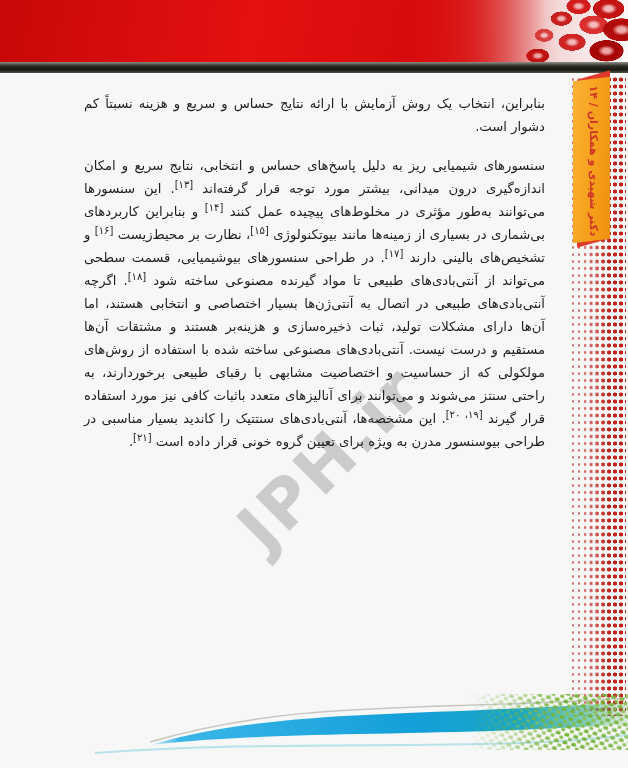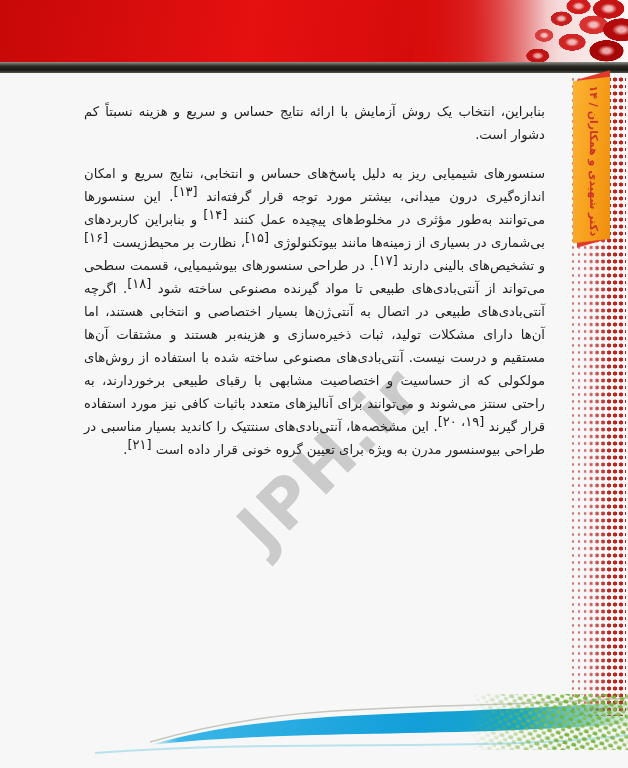--- a/index.html
+++ b/index.html
@@ -64,26 +64,26 @@
   }
   
   .watermark{
     position:absolute;left:140px;top:420px;width:380px;text-align:center;
     transform:rotate(-45deg);
     font-size:66px;font-weight:bold;letter-spacing:3px;
     color:#8f8f92;opacity:.42;pointer-events:none;
   }
   
   .text-block{
-    position:absolute;top:100px;right:83px;width:461px;
+    position:absolute;top:92px;right:83px;width:461px;
     direction:rtl;text-align:justify;
     font-size:13.2px;line-height:23px;color:#1e1e1e;
   }
   .text-block p{margin:0 0 16px 0;}
-  .text-block sup{font-size:13px;line-height:0;}
+  .text-block sup{font-size:10px;line-height:0;}
   
   .footer-wave{position:absolute;left:0;bottom:0;width:628px;height:78px;}
 </style>
 </head>
 <body>
 
 <div class="header-band">
   <div class="blood-cells"></div>
 </div>
 <div class="header-divider"></div>

